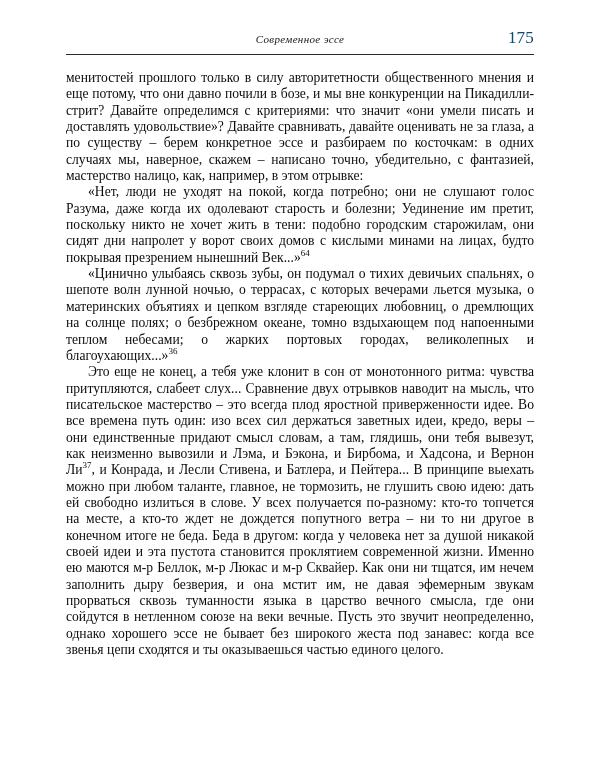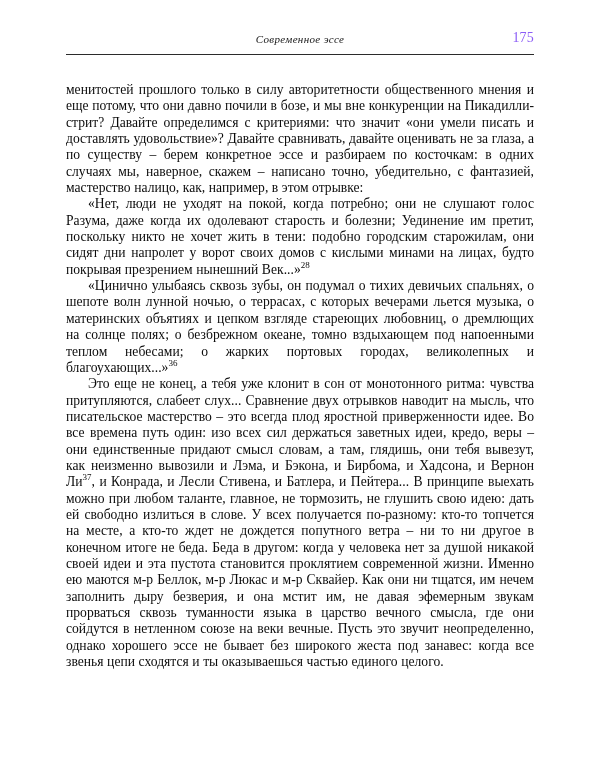--- a/index.html
+++ b/index.html
@@ -42,36 +42,36 @@
     font-style: italic;
     font-size: 11px;
     letter-spacing: 0.35px;
     color: #161616;
     line-height: 14px;
   }
   .header-pageno {
     position: absolute;
     right: 0;
     top: -3px;
-    font-size: 14px;
-    color: #8b5cf6;
+    font-size: 17px;
+    color: #0c4a6e;
     line-height: 18px;
     letter-spacing: 0.2px;
   }
   .header-rule {
     position: absolute;
     left: 0;
     top: 22px;
     width: 468px;
     height: 1px;
     background: #2b2b2b;
   }
   
   .body-text {
-    margin-top: 24px;
+    margin-top: 12px;
   }
   p.para {
     margin: 0;
     text-align: justify;
     text-justify: inter-word;
     font-size: 13.6px;
     line-height: 16.35px;
     letter-spacing: 0.02px;
     word-spacing: 0.1px;
     color: #0b0b0b;
@@ -99,21 +99,21 @@
       <div class="header-title">Современное эссе</div>
       <div class="header-pageno">175</div>
       <div class="header-rule"></div>
     </div>
 
     <div class="body-text">
 
       <p class="para noindent">менитостей прошлого только в силу авторитетности общественного мнения и еще потому, что они давно почили в бозе, и мы вне конкуренции на Пикадилли-стрит? Давайте определимся с критериями: что значит «они умели писать и доставлять удовольствие»? Давайте сравнивать, давайте оценивать не за глаза, а по существу – берем конкретное эссе и разбираем по косточкам: в одних случаях мы, наверное, скажем – написано точно, убедительно, с фантазией, мастерство налицо, как, например, в этом отрывке:</p>
 
       <p class="para indent">
-        <span>«Нет, люди не уходят на покой, когда потребно; они не слушают голос Разума, даже когда их одолевают старость и болезни; Уединение им претит, поскольку никто не хочет жить в тени: подобно городским старожилам, они сидят дни напролет у ворот своих домов с кислыми минами на лицах, будто покрывая презрением нынешний Век...»</span><sup class="fn">28</sup>
+        <span>«Нет, люди не уходят на покой, когда потребно; они не слушают голос Разума, даже когда их одолевают старость и болезни; Уединение им претит, поскольку никто не хочет жить в тени: подобно городским старожилам, они сидят дни напролет у ворот своих домов с кислыми минами на лицах, будто покрывая презрением нынешний Век...»</span><sup class="fn">64</sup>
       </p>
 
 
       <p class="para indent">
         <span>«Цинично улыбаясь сквозь зубы, он подумал о тихих девичьих спальнях, о шепоте волн лунной ночью, о террасах, с которых вечерами льется музыка, о материнских объятиях и цепком взгляде стареющих любовниц, о дремлющих на солнце полях; о безбрежном океане, томно вздыхающем под напоенными теплом небесами; о жарких портовых городах, великолепных и благоухающих...»</span><sup class="fn">36</sup>
       </p>
 
       <p class="para indent">
         <span>Это еще не конец, а тебя уже клонит в сон от монотонного ритма: чувства притупляются, слабеет слух... Сравнение двух отрывков наводит на мысль, что писательское мастерство – это всегда плод яростной приверженности идее. Во все времена путь один: изо всех сил держаться заветных идеи, кредо, веры – они единственные придают смысл словам, а там, глядишь, они тебя вывезут, как неизменно вывозили и Лэма, и Бэкона, и Бирбома, и Хадсона, и Вернон Ли</span><sup class="fn">37</sup><span>, и Конрада, и Лесли Стивена, и Батлера, и Пейтера... В принципе выехать можно при любом таланте, главное, не тормозить, не глушить свою идею: дать ей свободно излиться в слове. У всех получается по-разному: кто-то топчется на месте, а кто-то ждет не дождется попутного ветра – ни то ни другое в конечном итоге не беда. Беда в другом: когда у человека нет за душой никакой своей идеи и эта пустота становится проклятием современной жизни. Именно ею маются м-р Беллок, м-р Люкас и м-р Сквайер. Как они ни тщатся, им нечем заполнить дыру безверия, и она мстит им, не давая эфемерным звукам прорваться сквозь туманности языка в царство вечного смысла, где они сойдутся в нетленном союзе на веки вечные. Пусть это звучит неопределенно, однако хорошего эссе не бывает без широкого жеста под занавес: когда все звенья цепи сходятся и ты оказываешься частью единого целого.</span>
       </p>

